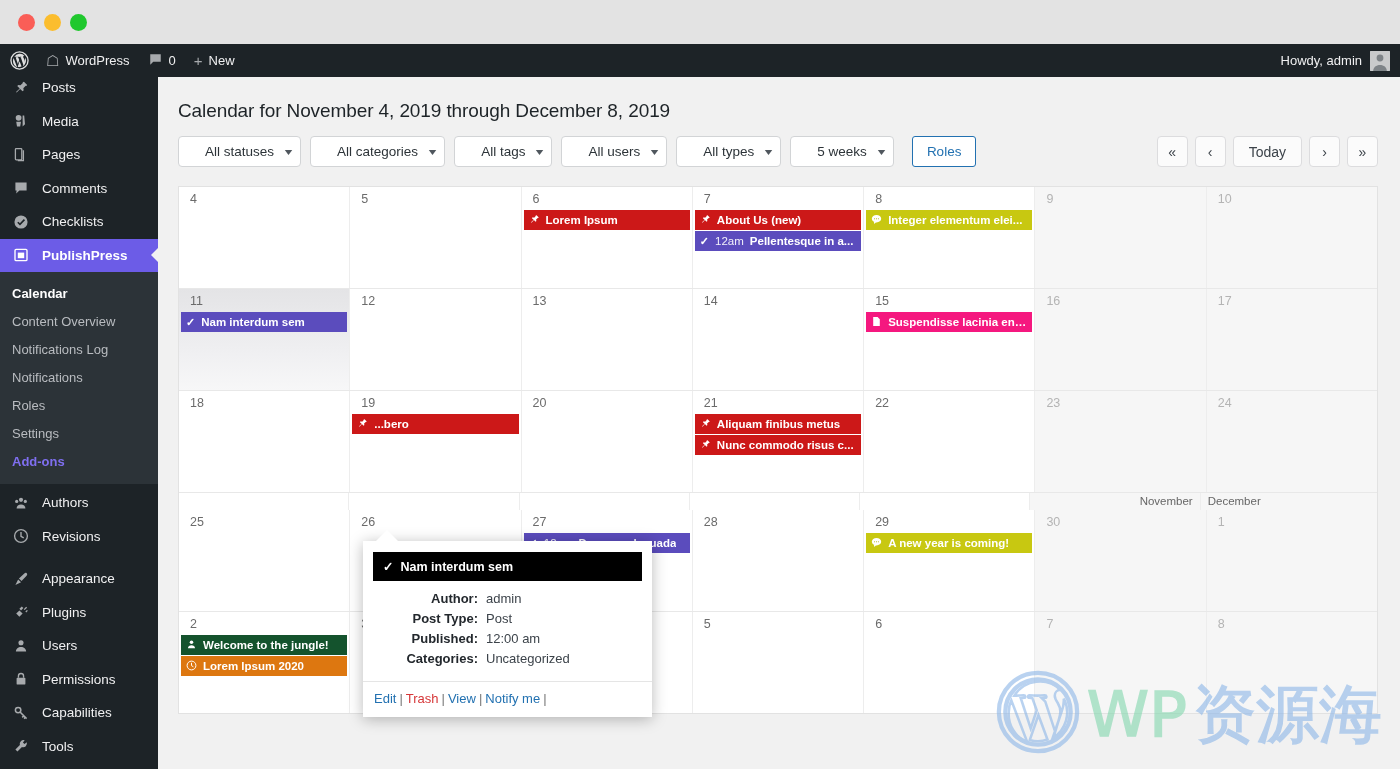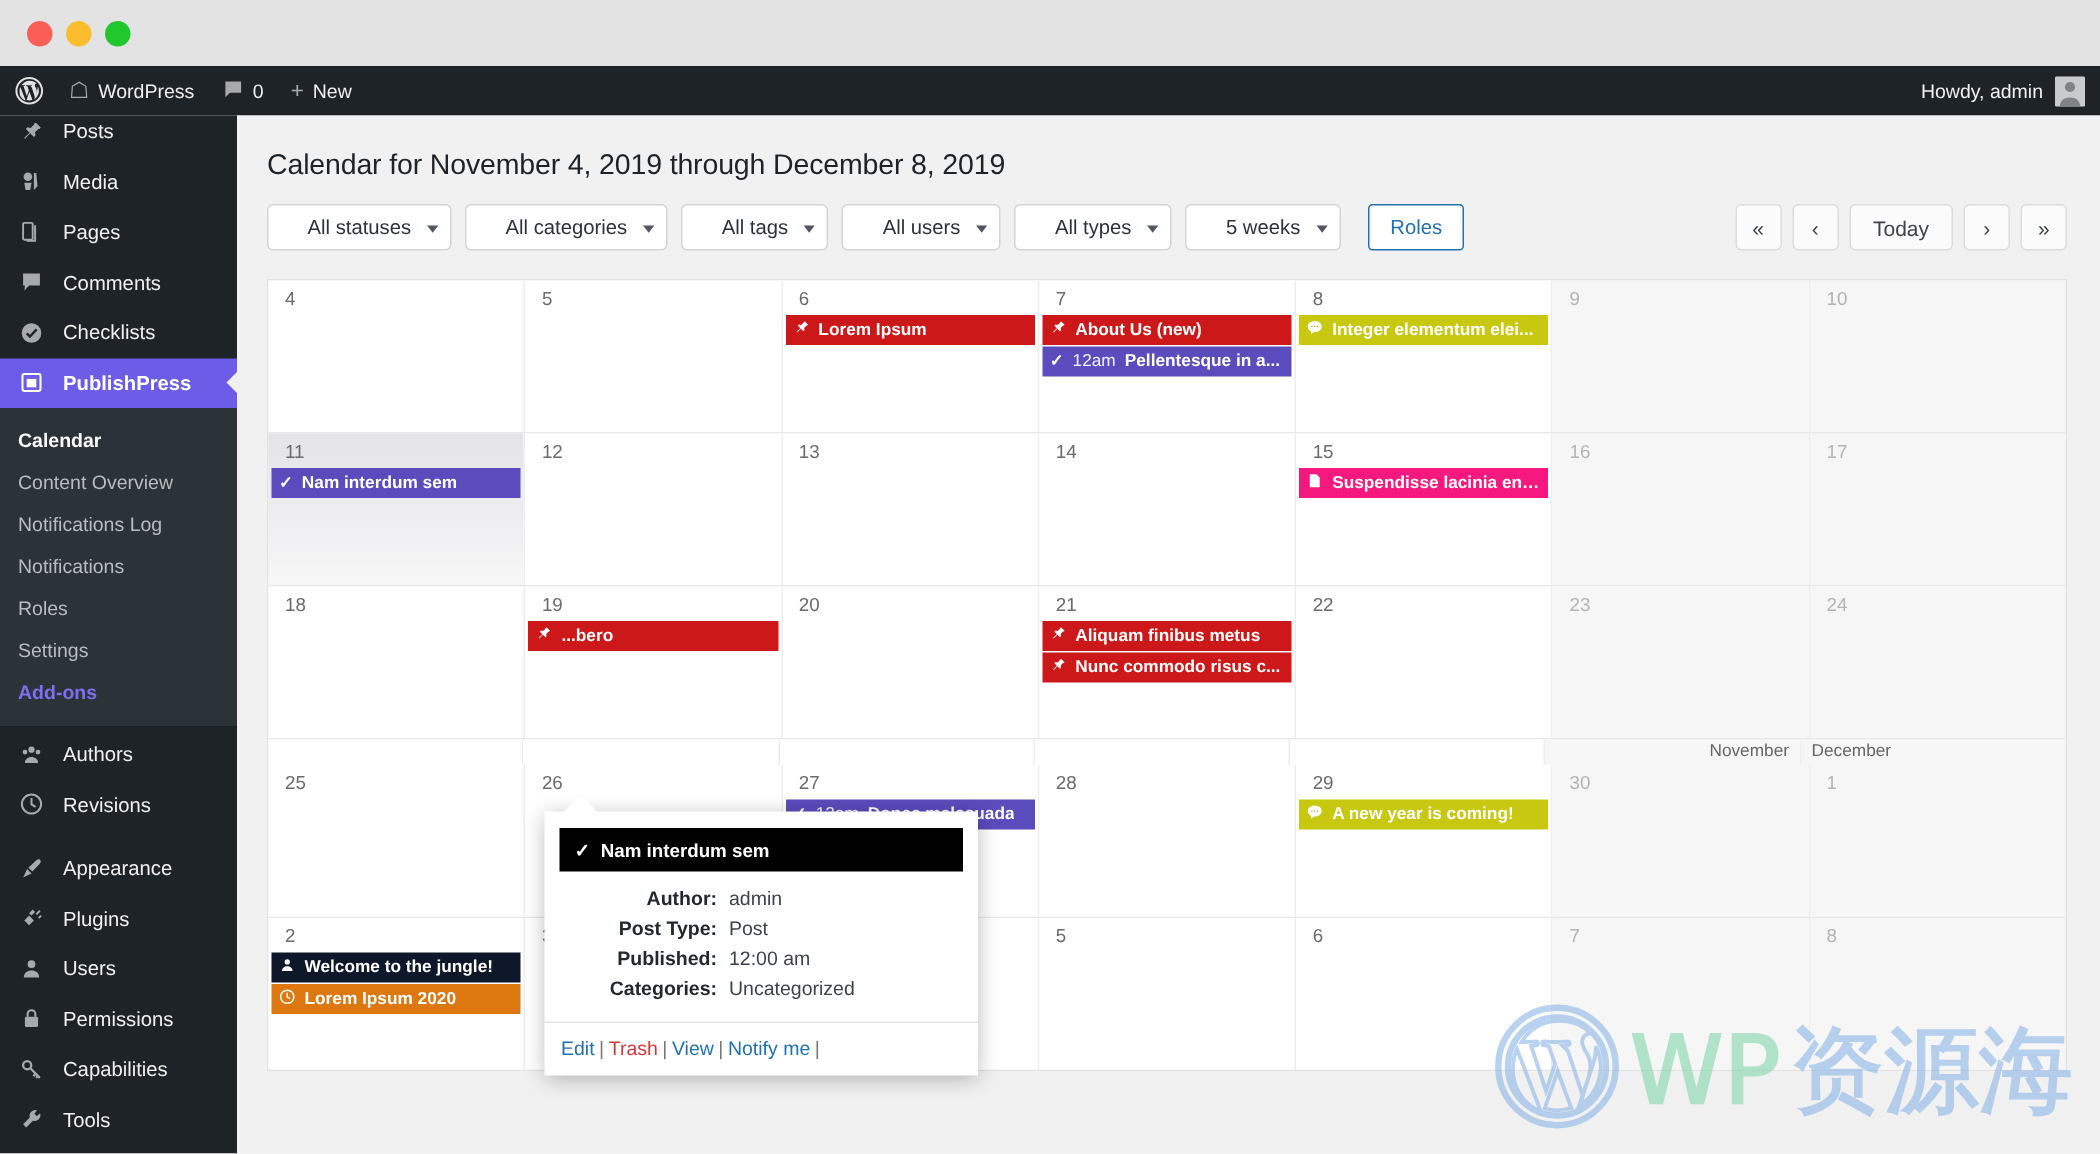--- a/index.html
+++ b/index.html
@@ -158,21 +158,21 @@
     font-size: 11.5px; color: #fff; font-weight: 700;
     white-space: nowrap; overflow: hidden;
   }
   .ev .evico { font-size: 11px; line-height: 1; flex: 0 0 auto; }
   .ev .evtime { font-weight: 400; opacity: .92; }
   .ev .evtitle { overflow: hidden; text-overflow: ellipsis; }
   .ev.st-publish   { background: #cc1818; }
   .ev.st-future    { background: #5b4cbd; }
   .ev.st-pending   { background: #c8c811; color:#fff; }
   .ev.st-draft     { background: #f5187f; }
-  .ev.st-teal      { background: #0f172a; }
+  .ev.st-teal      { background: #14532d; }
   .ev.st-orange    { background: #dd7710; }
 
   
   .month-strip { display: flex; }
   .month-strip .ms-cell {
     flex: 1 1 0; min-width: 0; height: 17px;
     border-right: 1px solid #ededed;
     font-size: 11.5px; color: #666; text-align: right;
     padding-right: 7px; line-height: 17px;
     background: #f6f6f6;

